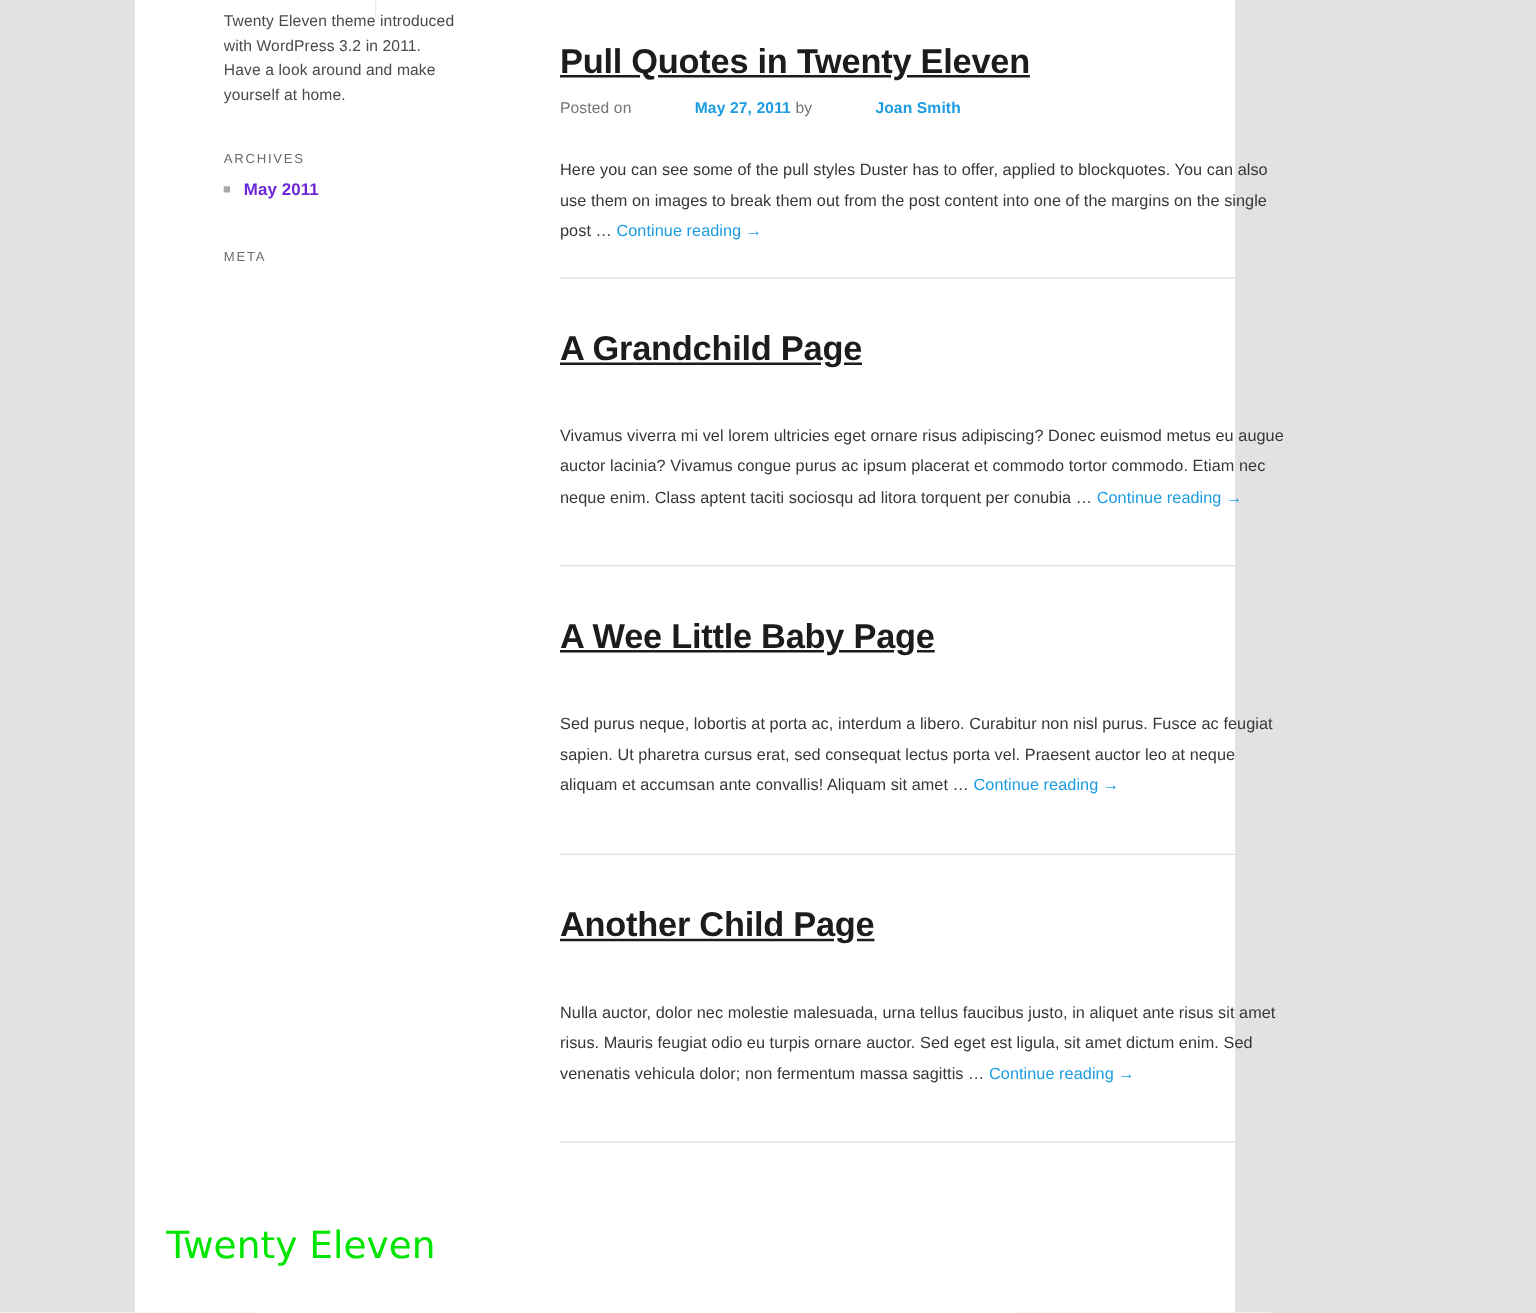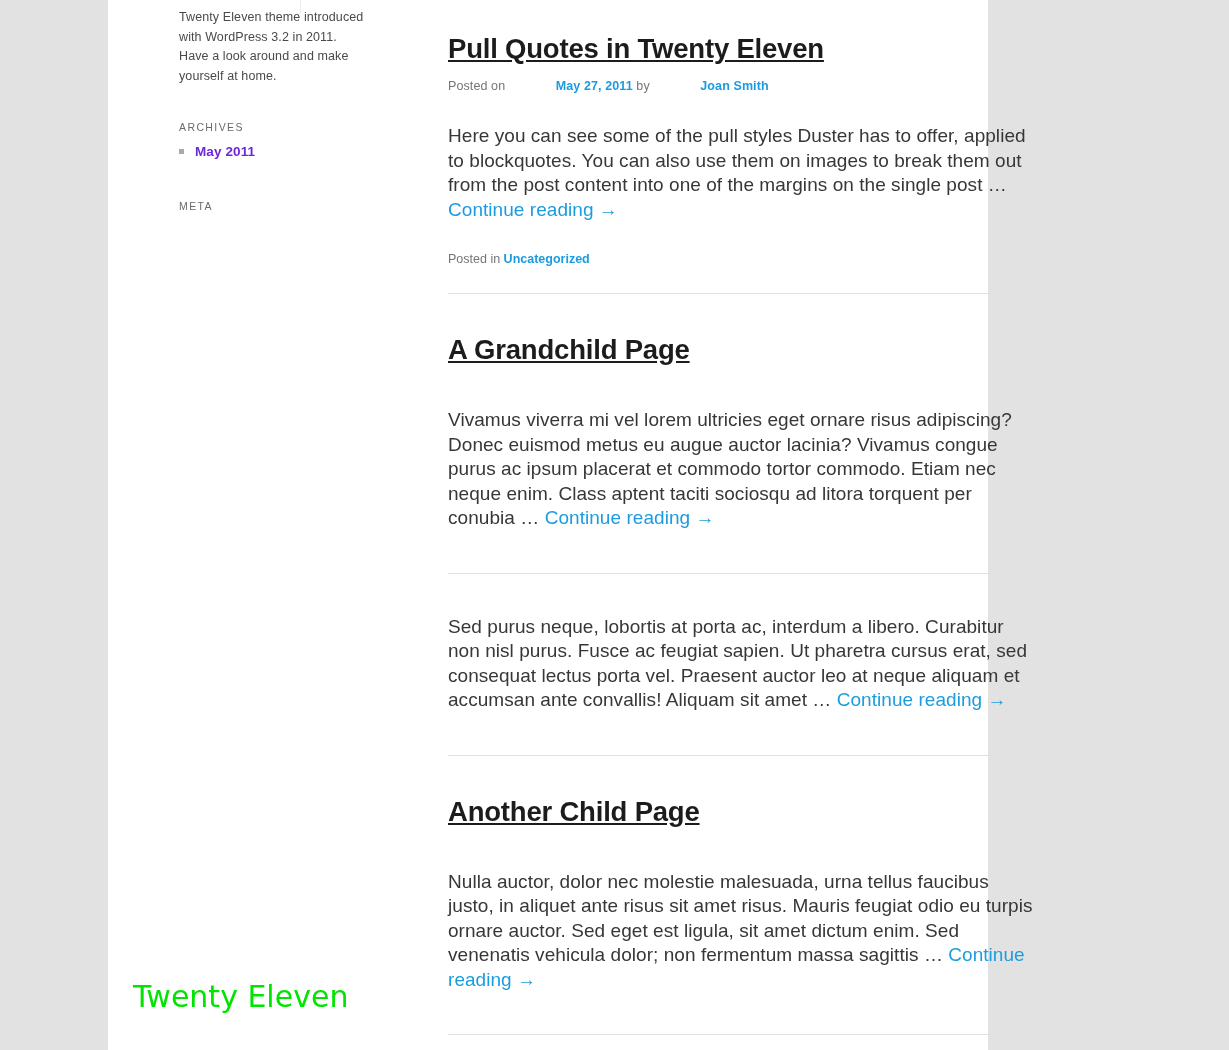--- a/index.html
+++ b/index.html
@@ -143,21 +143,21 @@
     text-decoration: none;
     padding-left: 47px;
   }
   .entry-meta .sep {
     color: #757575;
     font-weight: 400;
   }
 
   .entry-summary {
     margin: 0;
-    font-size: 19px;
+    font-size: 13px;
     line-height: 24.5px;
     color: #373737;
     letter-spacing: 0.05px;
   }
   .entry-summary a.more-link {
     color: #1b9ce0;
     text-decoration: none;
   }
 
   .entry-footer {
@@ -234,37 +234,34 @@
 
       <div class="entry-meta">
         <span class="sep">Posted on</span>
         <a href="#">May 27, 2011</a>
         <span class="sep">by</span>
         <a href="#">Joan Smith</a>
       </div>
 
       <div class="entry-summary"><span>Here you can see some of the pull styles Duster has to offer, applied to blockquotes. You can also use them on images to break them out from the post content into one of the margins on the single post … </span><a class="more-link" href="#">Continue reading →</a></div>
 
-      <div class="entry-footer">
-        <span>Posted in</span>
-        <a href="#">Uncategorized</a>
-      </div>
 
       <div class="divider"></div>
     </article>
 
     <article class="hentry post-n">
       <h1 class="entry-title">A Grandchild Page</h1>
 
       <div class="entry-summary"><span>Vivamus viverra mi vel lorem ultricies eget ornare risus adipiscing? Donec euismod metus eu augue auctor lacinia? Vivamus congue purus ac ipsum placerat et commodo tortor commodo. Etiam nec neque enim. Class aptent taciti sociosqu ad litora torquent per conubia … </span><a class="more-link" href="#">Continue reading →</a></div>
 
       <div class="divider"></div>
     </article>
 
     <article class="hentry post-n">
+      <h1 class="entry-title">A Wee Little Baby Page</h1>
 
       <div class="entry-summary"><span>Sed purus neque, lobortis at porta ac, interdum a libero. Curabitur non nisl purus. Fusce ac feugiat sapien. Ut pharetra cursus erat, sed consequat lectus porta vel. Praesent auctor leo at neque aliquam et accumsan ante convallis! Aliquam sit amet … </span><a class="more-link" href="#">Continue reading →</a></div>
 
       <div class="divider"></div>
     </article>
 
     <article class="hentry post-n">
       <h1 class="entry-title">Another Child Page</h1>
 
       <div class="entry-summary"><span>Nulla auctor, dolor nec molestie malesuada, urna tellus faucibus justo, in aliquet ante risus sit amet risus. Mauris feugiat odio eu turpis ornare auctor. Sed eget est ligula, sit amet dictum enim. Sed venenatis vehicula dolor; non fermentum massa sagittis … </span><a class="more-link" href="#">Continue reading →</a></div>

